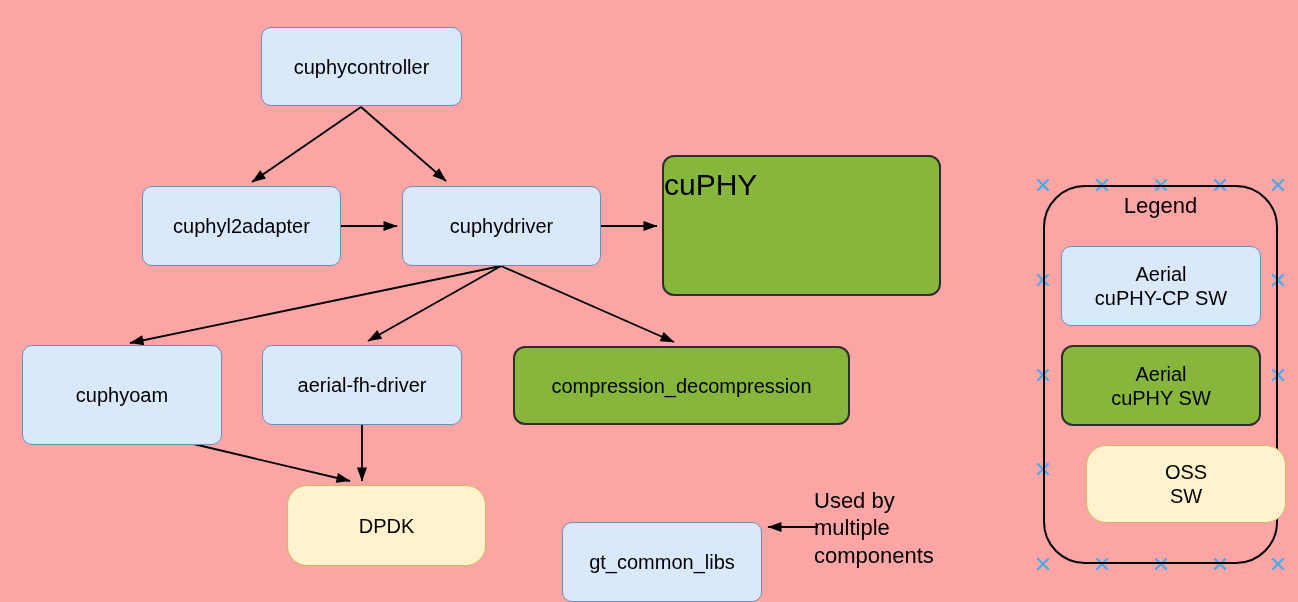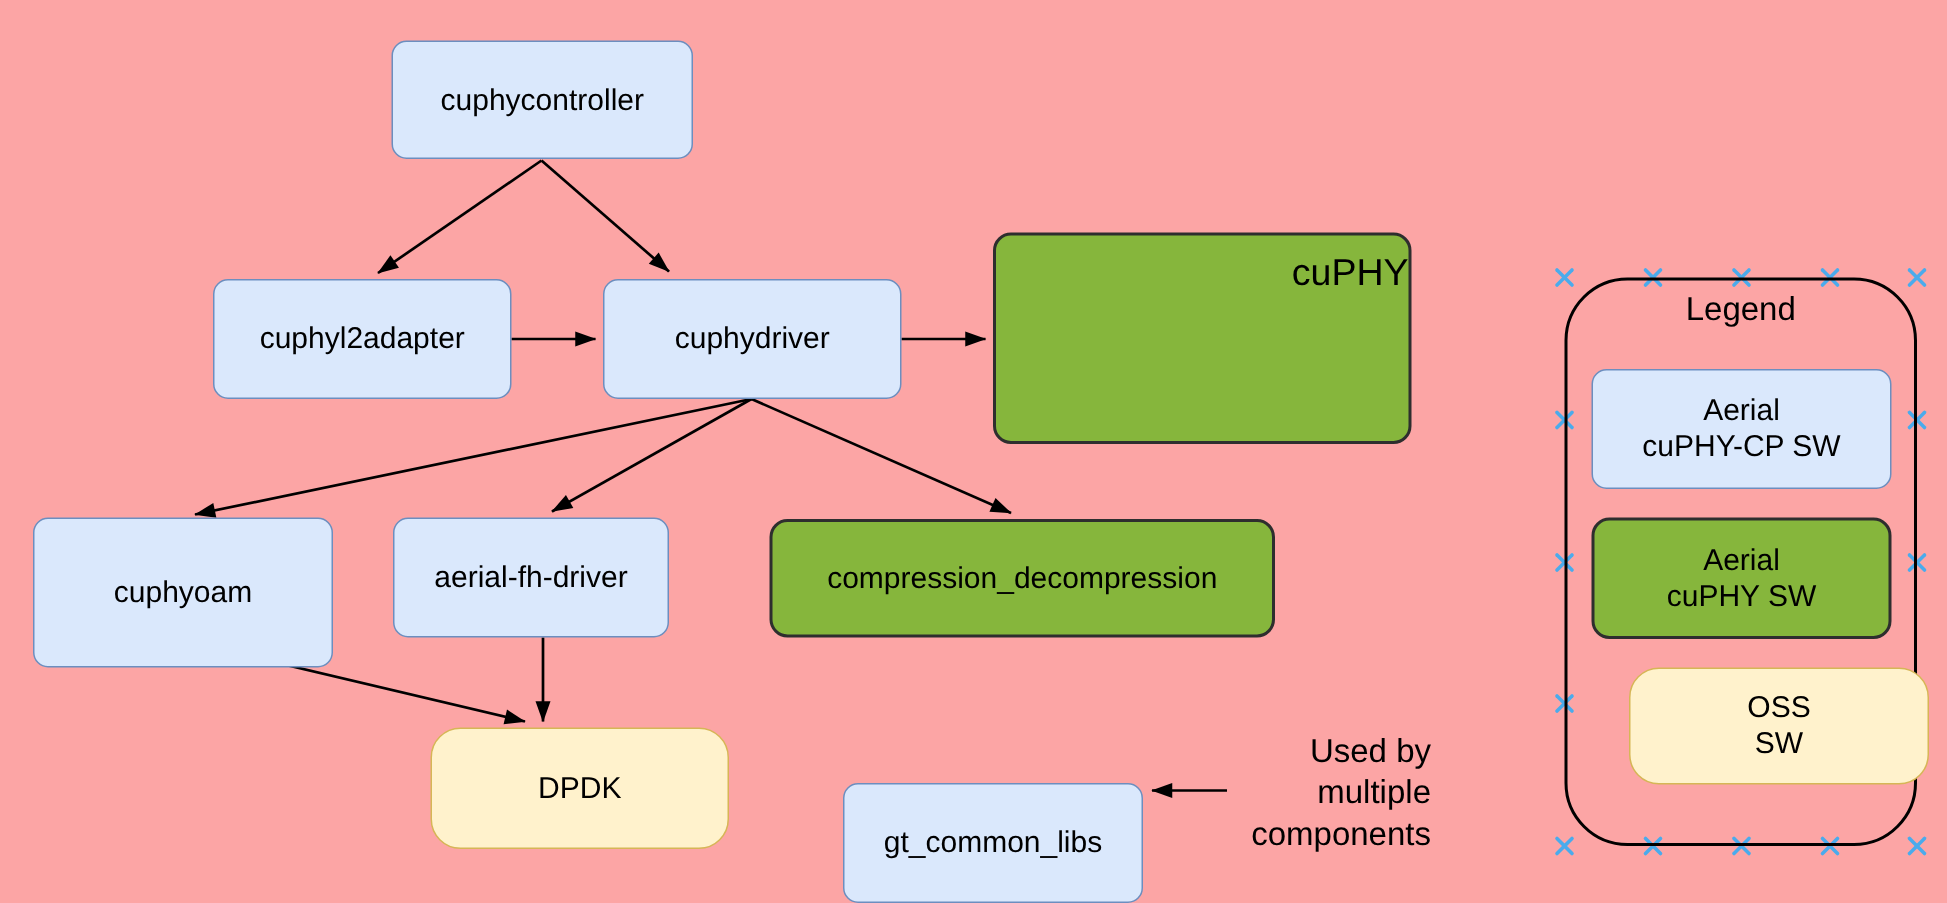--- a/index.html
+++ b/index.html
@@ -8,28 +8,28 @@
     font-family:"Liberation Sans", sans-serif;color:#000;overflow:hidden;padding-left:48px;
   }
   .node{
     position:absolute;display:flex;align-items:center;justify-content:center;
     text-align:center;font-size:20px;box-sizing:border-box;line-height:1.2;
   }
   .blue{background:#dae8fc;border:1.6px solid #6c8ebf;border-radius:10px;}
   .green{background:#86b63c;border:2px solid #2e2e2e;border-radius:12px;}
   .yellow{background:#fff2cc;border:1.6px solid #d6b656;border-radius:20px;margin-left:25px;}
   .group-title{
-    position:absolute;top:10px;left:0;width:100%;text-align:right;
-    font-size:25px;
+    position:absolute;top:10px;left:0;width:100%;text-align:left;
+    font-size:30px;
   }
   .small-label{font-size:15px;}
   .edges{position:absolute;left:0;top:0;pointer-events:none;}
   .annotation{
     position:absolute;left:814px;top:487px;width:140px;
-    font-size:22px;line-height:1.24;text-align:right;white-space:pre-line;
+    font-size:22px;line-height:1.24;text-align:left;white-space:pre-line;
   }
   .legend-frame{
     position:absolute;left:1043px;top:185px;width:235px;height:379px;
     border:2px solid #000;border-radius:42px;box-sizing:border-box;
   }
   .legend-title{
     position:absolute;left:1043px;top:193px;width:235px;text-align:center;
     font-size:22px;
   }
   .legend-item{white-space:pre-line;}
@@ -97,21 +97,21 @@
   </div>
 
   <div class="node green" style="left:662px;top:155px;width:279px;height:141px;">
     <div class="group-title">cuPHY</div>
   </div>
 
   <div class="node blue" style="left:22px;top:345px;width:200px;height:100px;">
     <span>cuphyoam</span>
   </div>
 
-  <div class="node blue" style="left:262px;top:345px;width:184px;height:80px;">
+  <div class="node blue" style="left:262px;top:345px;width:200px;height:80px;">
     <span>aerial-fh-driver</span>
   </div>
 
   <div class="node green" style="left:513px;top:346px;width:337px;height:79px;">
     <span>compression_decompression</span>
   </div>
 
   <div class="node yellow" style="left:262px;top:485px;width:199px;height:81px;">
     <span>DPDK</span>
   </div>

